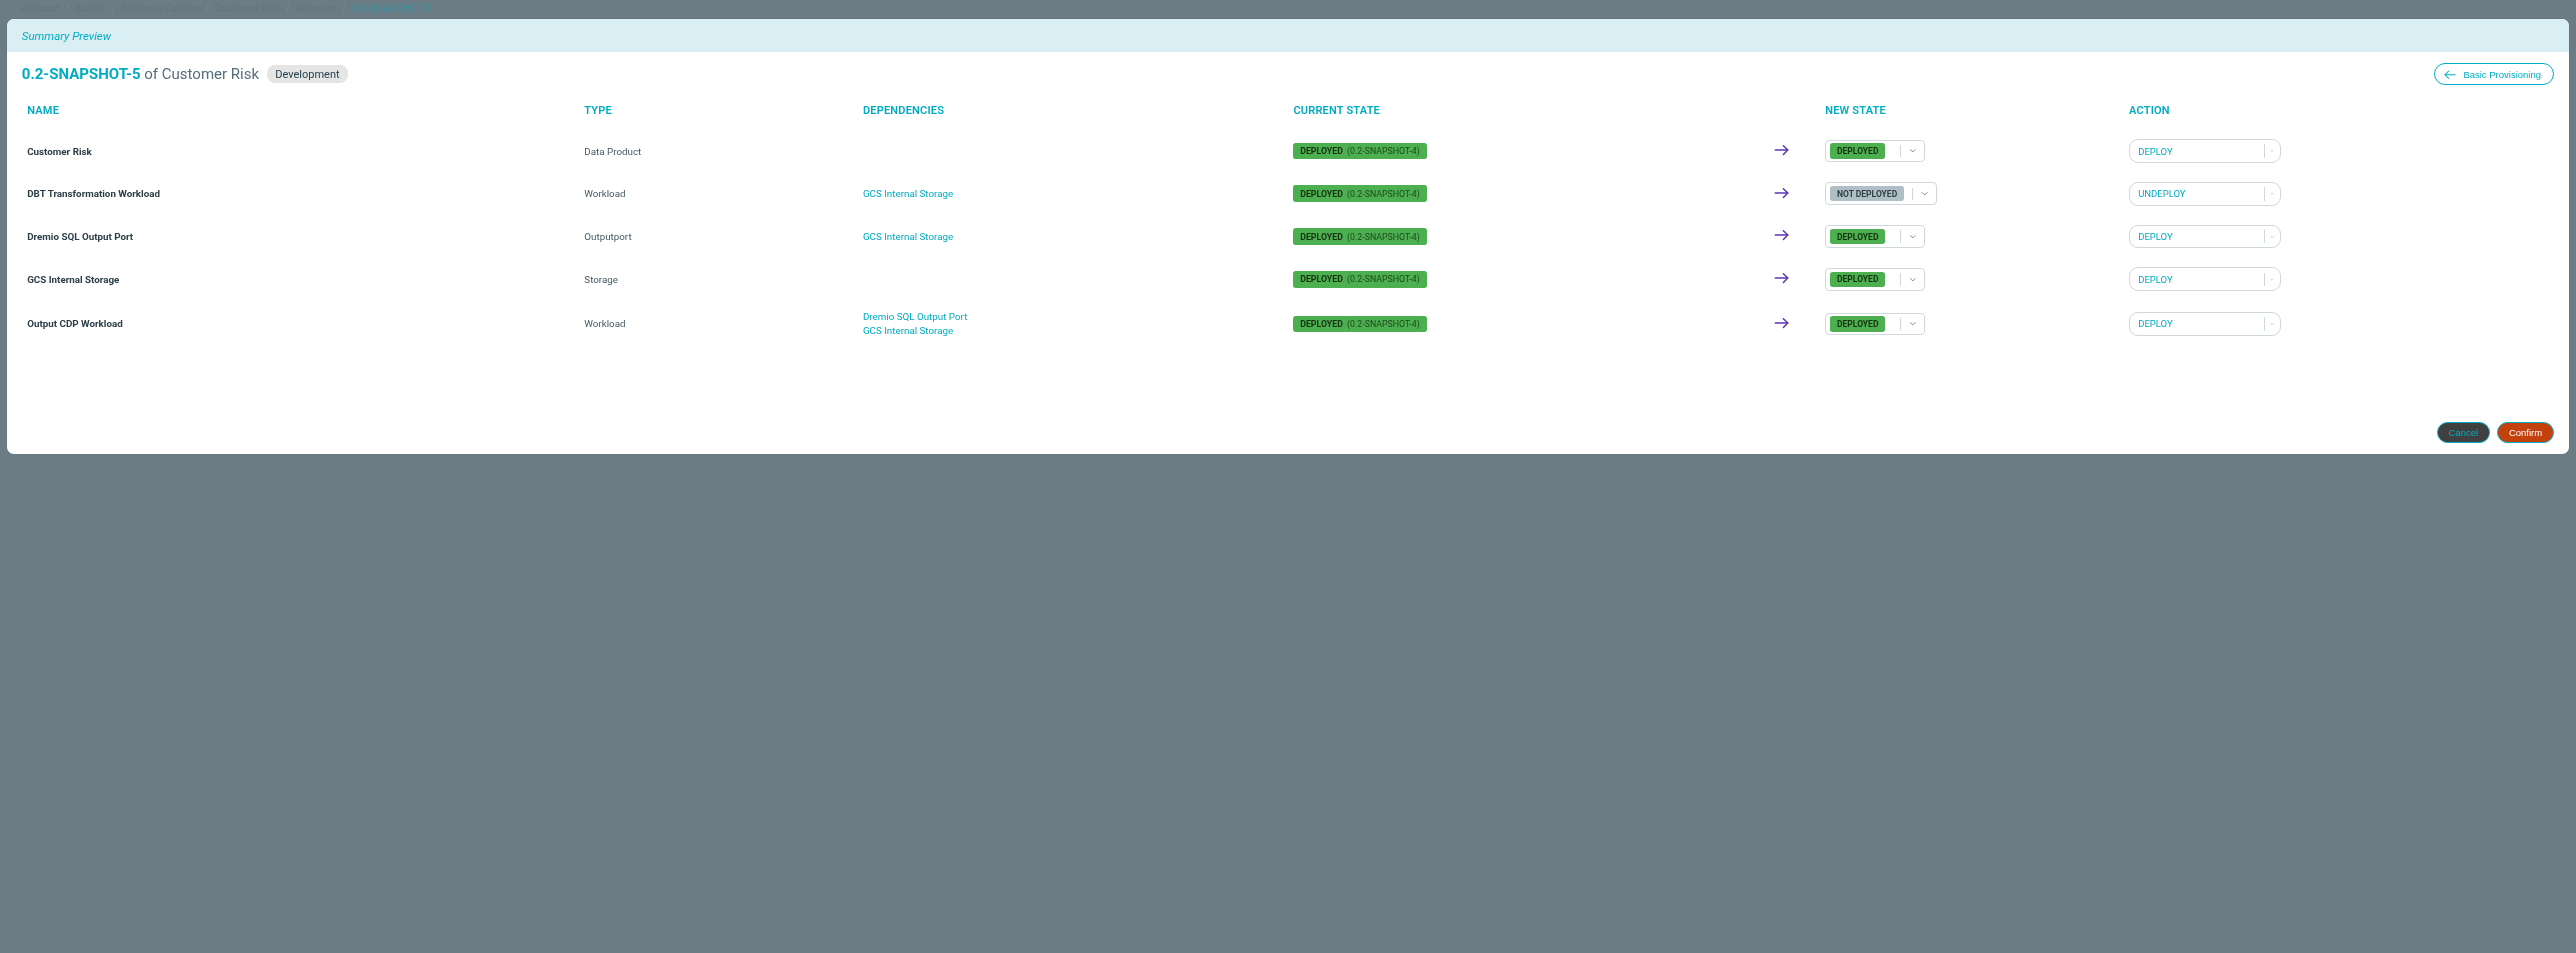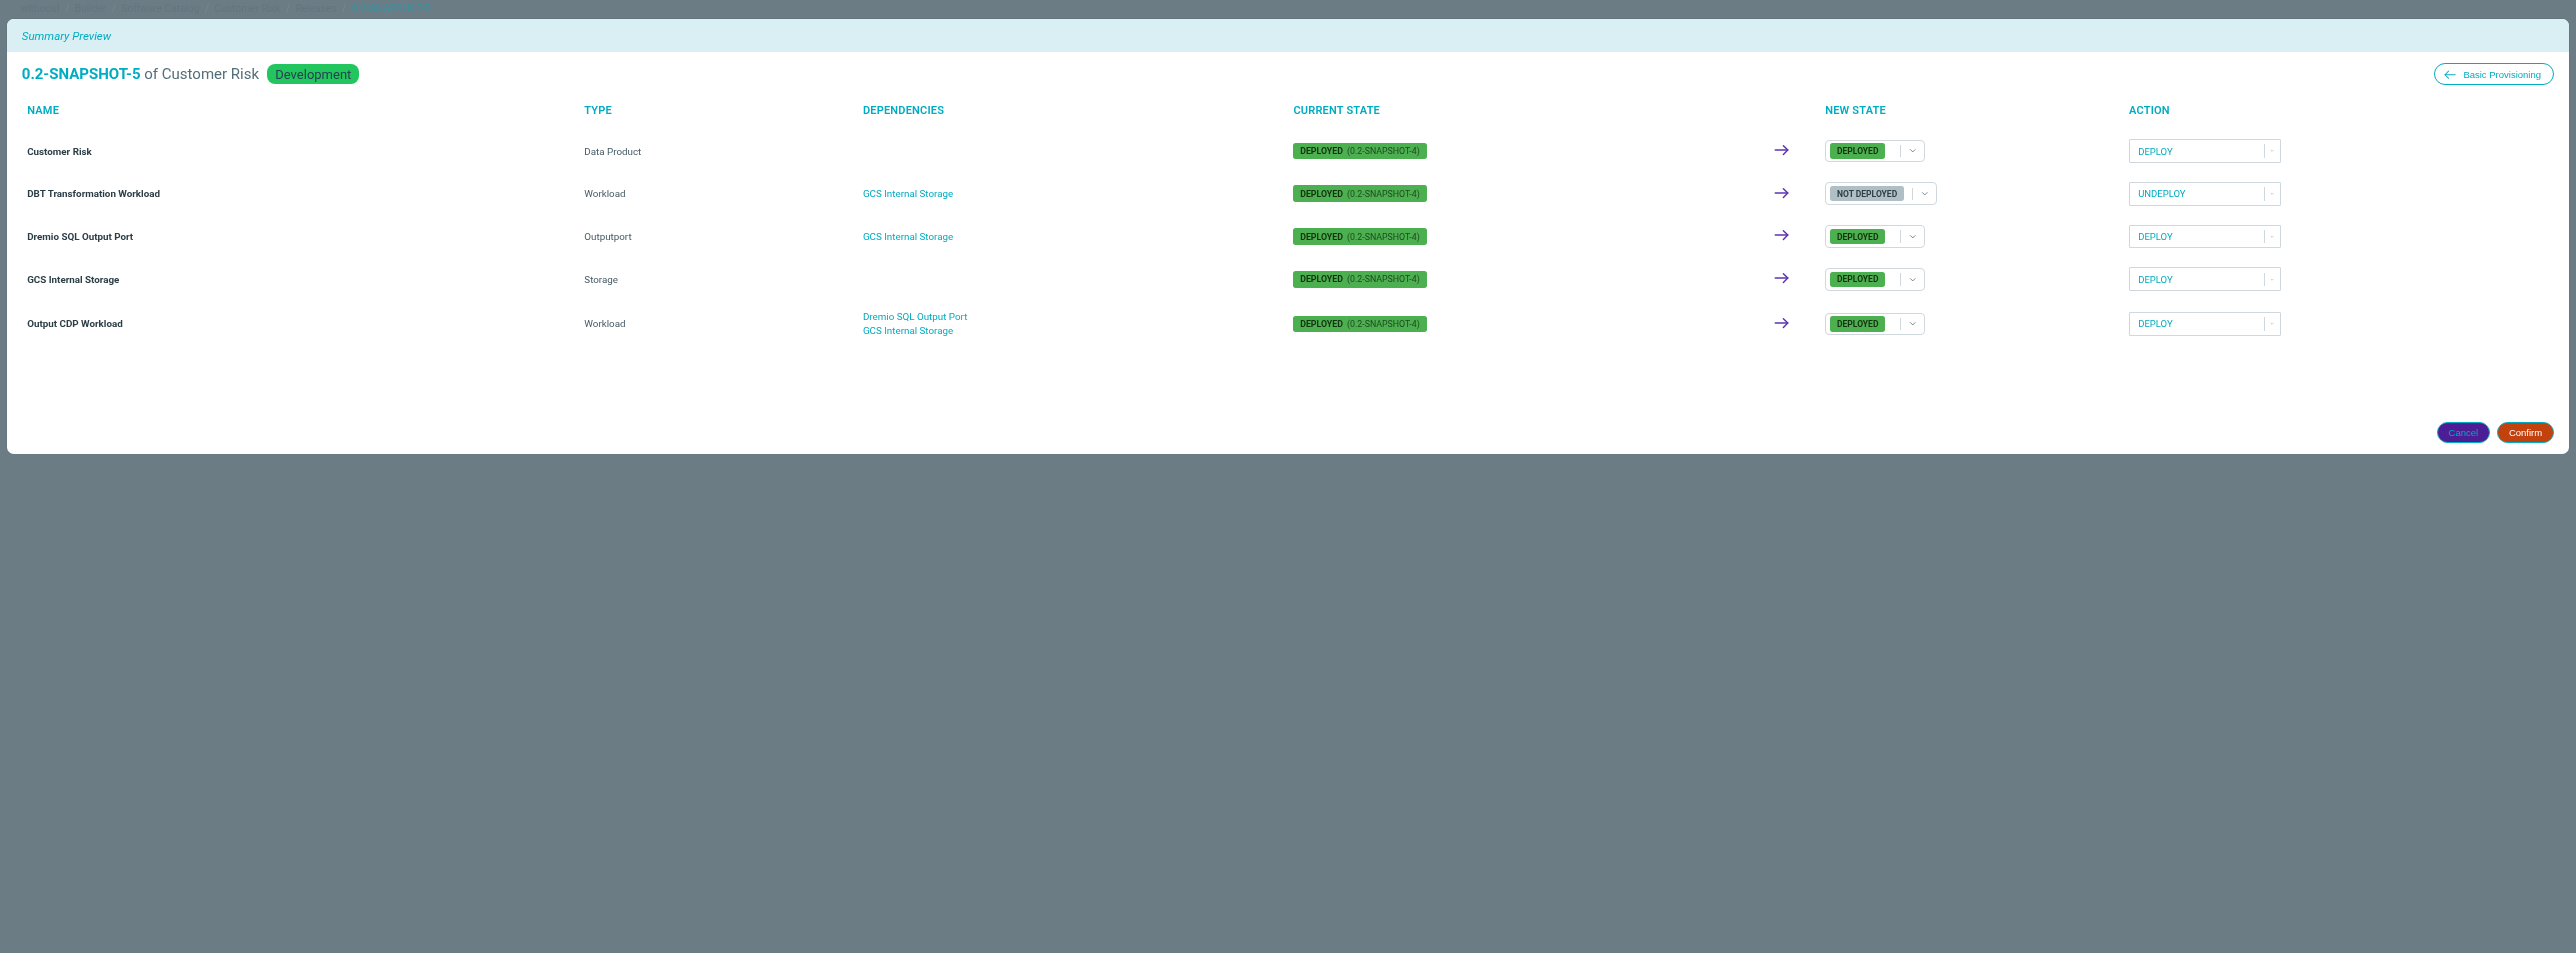--- a/index.html
+++ b/index.html
@@ -51,23 +51,23 @@
     align-items: center;
     gap: 8.1px;
   }
   .page-title {
     font-size: 15px;
     font-weight: 400;
     color: #546e7a;
   }
   .page-title .ver { color: #00acc1; font-weight: 700; }
   .env-chip {
-    background: #22c55e;
+    background: #e5e5e5;
     color: #25424f;
-    font-size: 13px;
+    font-size: 11px;
     padding: 2.7px 8.1px;
     border-radius: 8.1px;
   }
   .basic-btn {
     border: 0.7px solid #00acc1;
     color: #00acc1;
     background: #fff;
     border-radius: 12.2px;
     padding: 4.7px 12.2px 4.7px 9.5px;
     font-size: 9.5px;
@@ -136,21 +136,21 @@
   .caret-btn {
     display: inline-flex; align-items: center; justify-content: center;
     width: 15px; cursor: pointer;
   }
   .caret-btn svg { stroke: #546e7a; }
 
   .action-select {
     display: inline-flex;
     align-items: stretch;
     border: 0.7px solid #cfd8dc;
-    border-radius: 1px;
+    border-radius: 9px;
     min-width: 152px;
     overflow: hidden;
   }
   .action-select .lbl {
     flex: 1;
     padding: 5.4px 8.1px;
     color: #00acc1;
     font-size: 9.5px;
     text-align: left;
   }
@@ -159,21 +159,21 @@
 
   .footer {
     display: flex;
     justify-content: flex-end;
     gap: 6.8px;
     padding: 75px 15px 11px;
   }
   .btn-outline {
     border: 0.7px solid #00acc1;
     color: #00acc1;
-    background: #4c1d95;
+    background: #404040;
     border-radius: 11px;
     padding: 4.1px 11px;
     font-size: 9.5px;
     cursor: pointer;
   }
   .btn-solid {
     border: 0.7px solid #00acc1;
     color: #fff;
     background: #c2410c;
     border-radius: 11px;

